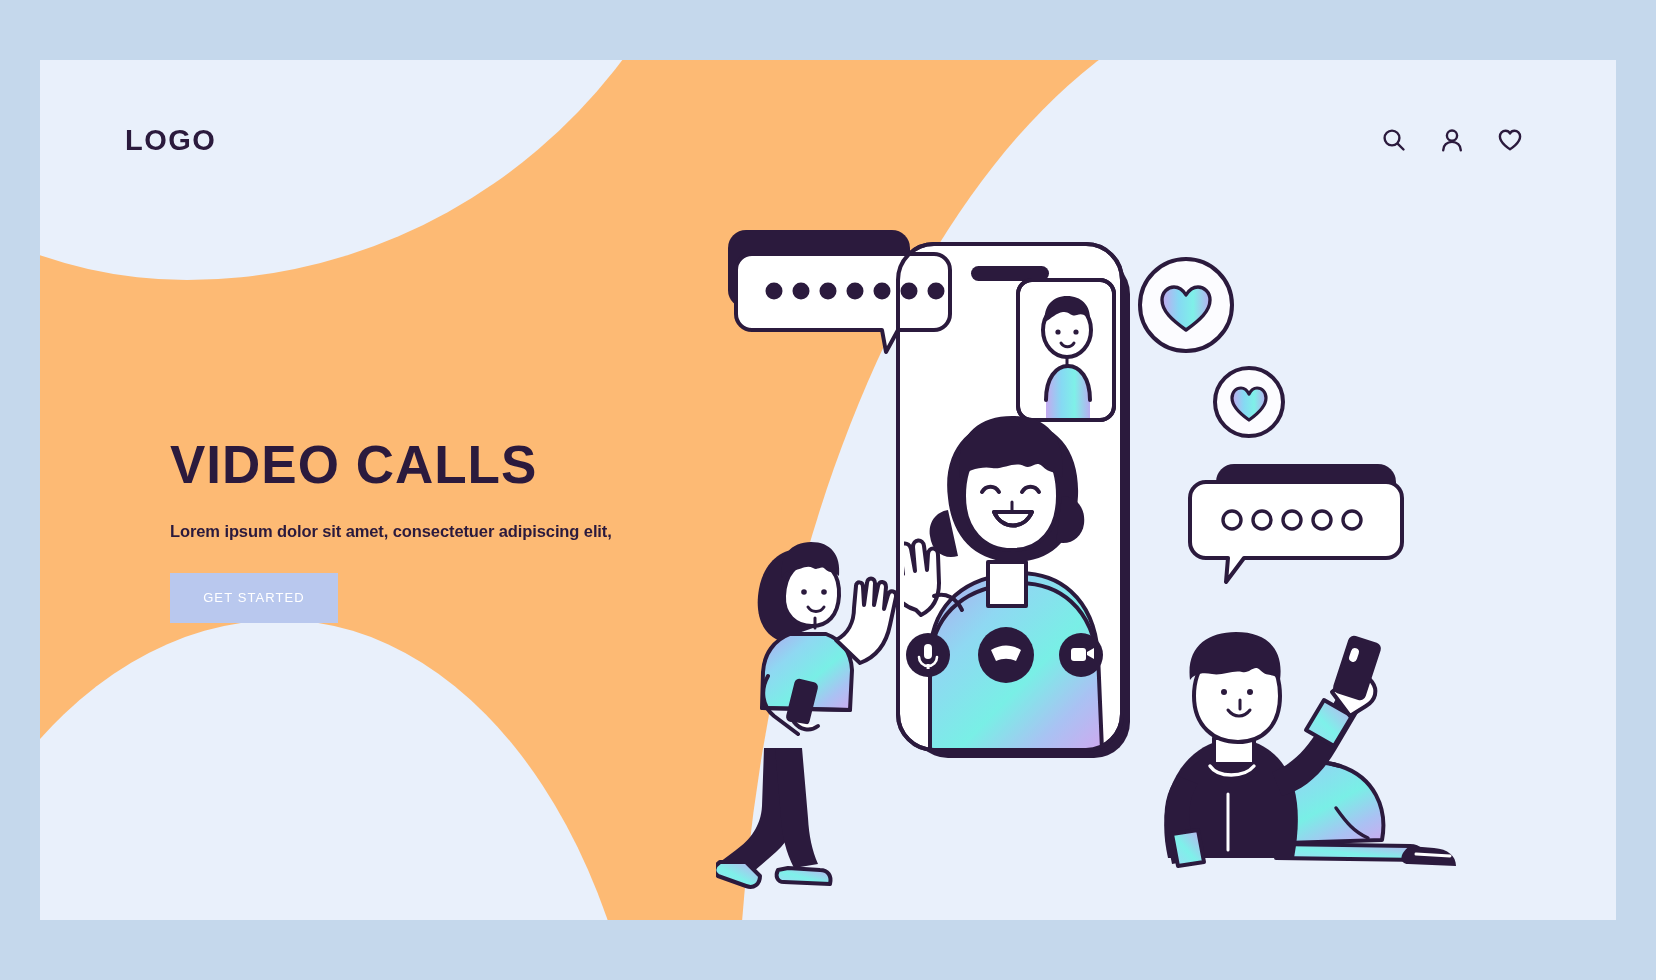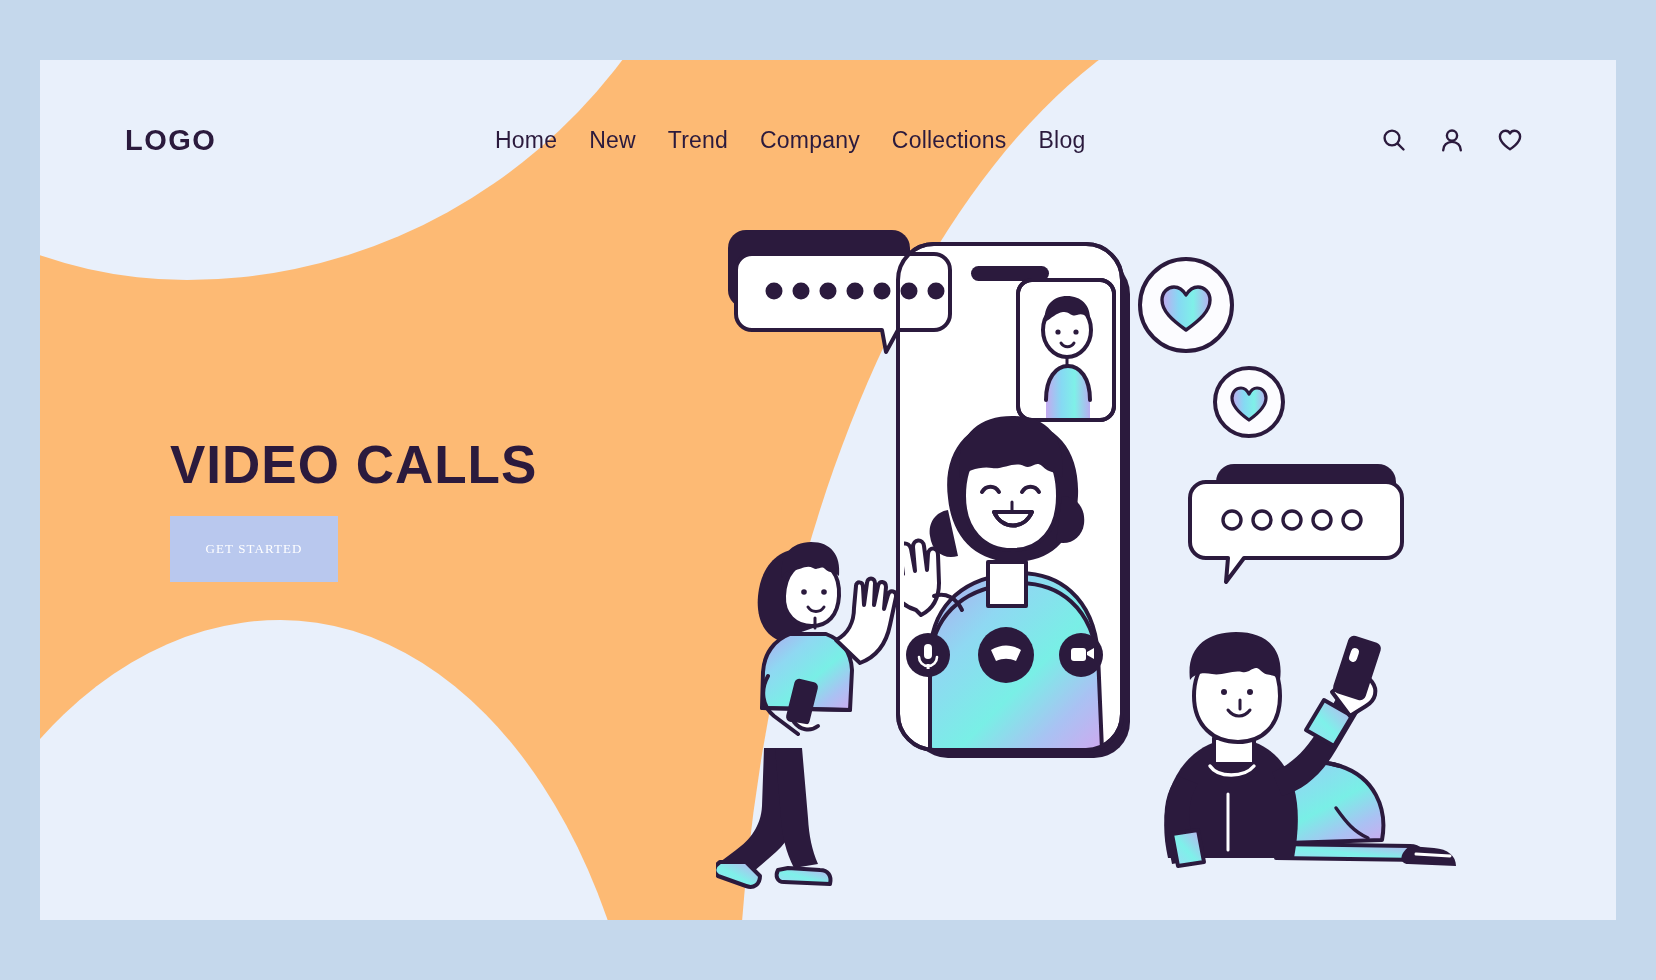--- a/index.html
+++ b/index.html
@@ -111,28 +111,28 @@
     white-space: nowrap;
   }
   .hero-sub {
     margin-top: 26px;
     font-size: 16.5px;
     font-weight: 700;
     color: #2b1a3d;
     letter-spacing: -0.1px;
   }
   .cta {
-    margin-top: 20px;
-    width: 168px; height: 66px;
+    margin-top: 32px;
+    width: 168px; height: 50px;
     background: #b9c8ee;
     border: none;
     color: #ffffff;
     font-size: 13px;
     letter-spacing: 1.1px;
-    font-family: Liberation Serif, serif;
+    font-family: Liberation Sans, sans-serif;
     cursor: pointer;
   }
 
   
   .art {
     position: absolute;
     right: 20px;
     top: 150px;
     width: 880px;
     height: 700px;
@@ -146,28 +146,20 @@
 <div class="canvas">
 
   <div class="bg-light blob-top-left"></div>
   <div class="bg-light blob-right"></div>
   <div class="bg-light blob-bottom-left"></div>
 
   <div class="header">
 
     <div class="logo">LOGO</div>
 
-    <nav class="nav">
-      <span class="nav-item">Home</span>
-      <span class="nav-item">New</span>
-      <span class="nav-item">Trend</span>
-      <span class="nav-item">Company</span>
-      <span class="nav-item">Collections</span>
-      <span class="nav-item">Blog</span>
-    </nav>
 
     <div class="icons">
       <span class="icon-btn">
         <svg width="28" height="28" viewBox="0 0 28 28" fill="none" stroke="#2b1a3d" stroke-width="2.4" stroke-linecap="round">
           <circle cx="12" cy="12" r="7.4"></circle>
           <line x1="17.6" y1="17.6" x2="23.5" y2="23.5"></line>
         </svg>
       </span>
       <span class="icon-btn">
         <svg width="28" height="28" viewBox="0 0 28 28" fill="none" stroke="#2b1a3d" stroke-width="2.4" stroke-linecap="round">
@@ -178,20 +170,21 @@
       <span class="icon-btn">
         <svg width="28" height="28" viewBox="0 0 28 28" fill="none" stroke="#2b1a3d" stroke-width="2.4" stroke-linejoin="round">
           <path d="M14 23.3S3.9 17.3 3.9 10.6c0-3.3 2.6-5.8 5.6-5.8 2.1 0 3.7 1.1 4.5 2.8.8-1.7 2.4-2.8 4.5-2.8 3 0 5.6 2.5 5.6 5.8 0 6.7-10.1 12.7-10.1 12.7z"></path>
         </svg>
       </span>
     </div>
   </div>
 
   <div class="hero">
     <h1 class="hero-title">VIDEO CALLS</h1>
+    <p class="hero-sub">Lorem ipsum dolor sit amet, consectetuer adipiscing elit,</p>
     <button class="cta">GET STARTED</button>
   </div>
 
   <div class="art">
     <svg viewBox="0 0 880 700" xmlns="http://www.w3.org/2000/svg">
       <defs>
         <linearGradient id="holo1" x1="0" y1="0" x2="1" y2="1">
           <stop offset="0%" stop-color="#b3a6ef"></stop>
           <stop offset="30%" stop-color="#8fd8f2"></stop>
           <stop offset="58%" stop-color="#79efe6"></stop>

